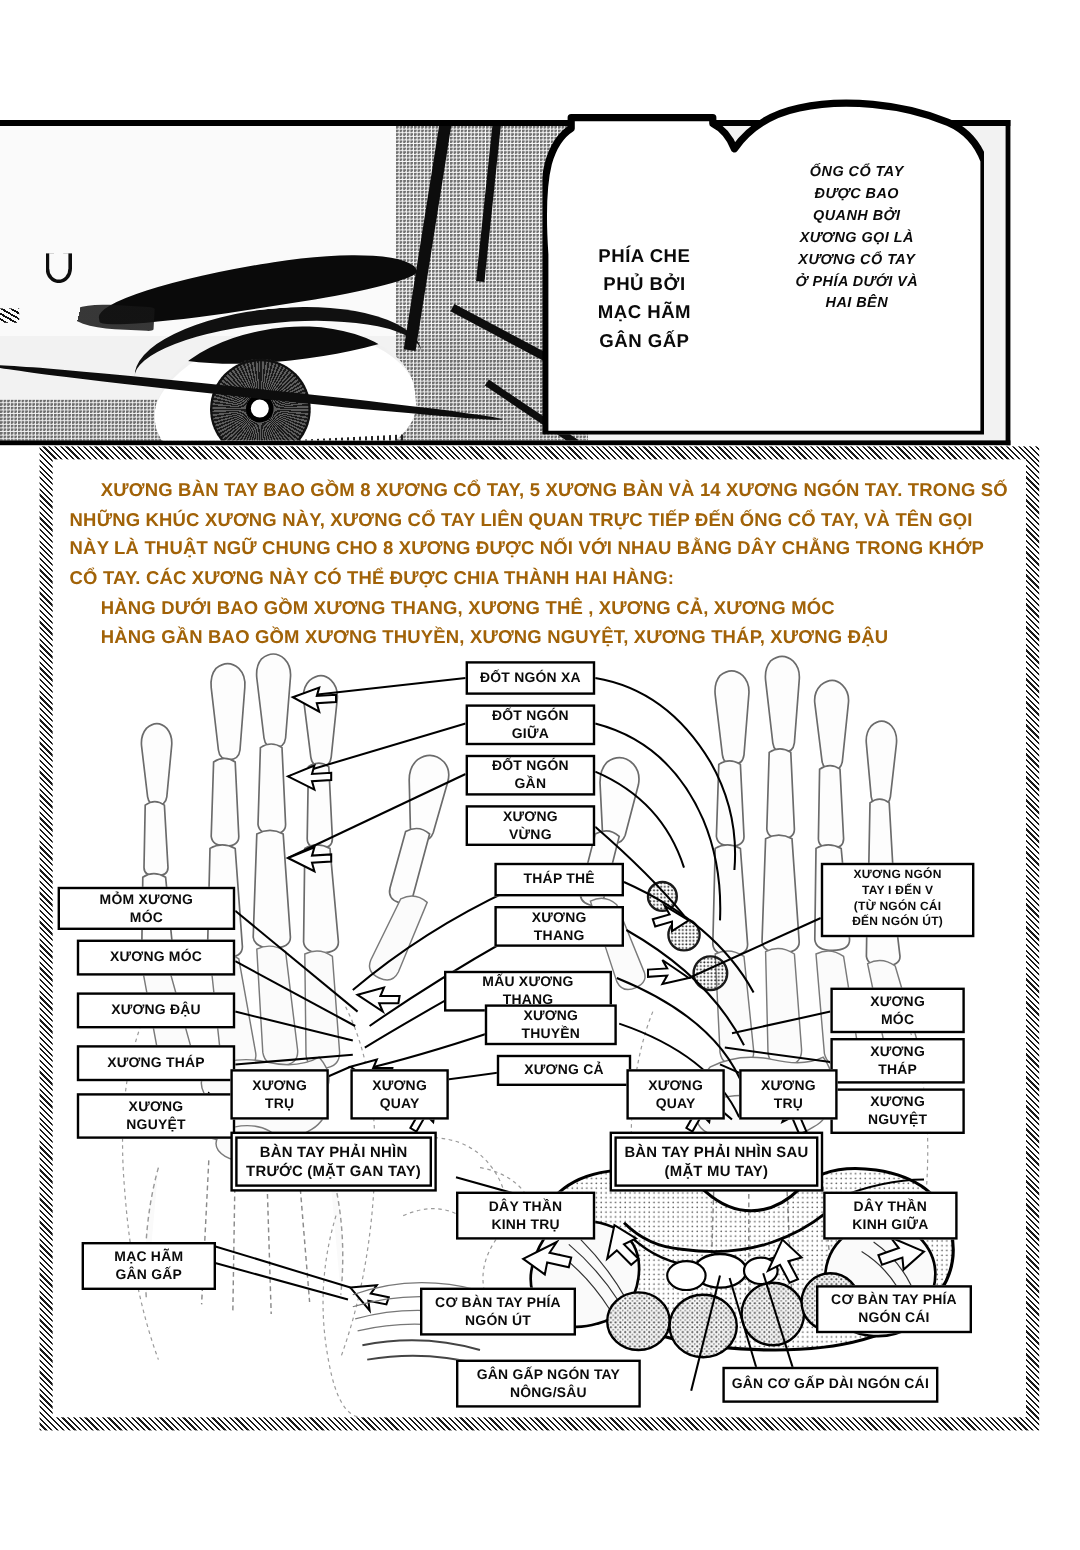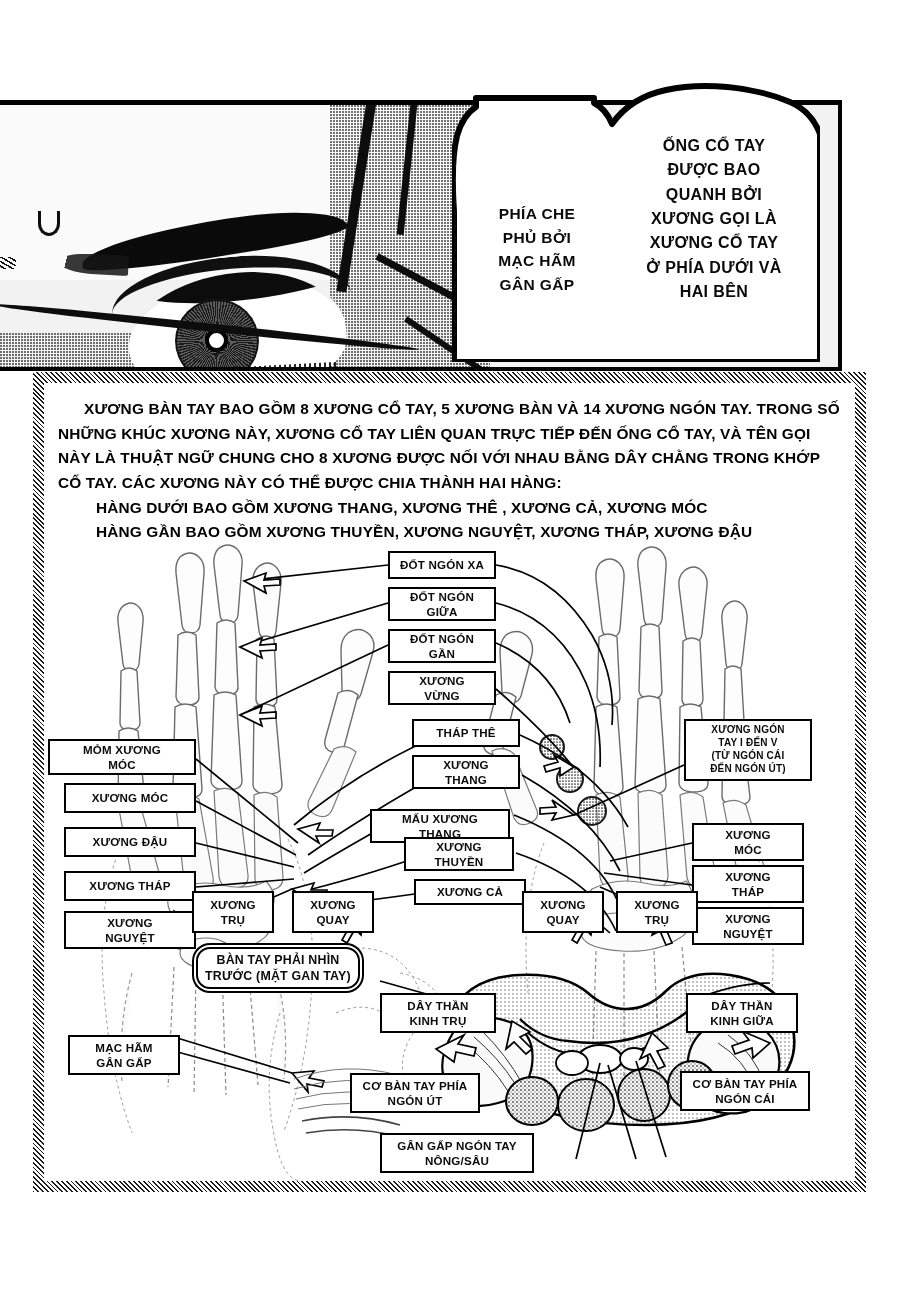--- a/index.html
+++ b/index.html
@@ -106,59 +106,59 @@
     position:absolute;left:452px;top:52px;width:368px;height:310px;
     z-index:6;
   }
   #bubble svg{position:absolute;inset:0;}
   .bubble-text{
     position:absolute;text-align:center;line-height:1.52;
     font-weight:700;letter-spacing:.4px;color:#0a0a0a;
     white-space:pre-line;
   }
   #bubble-text-left{left:10px;top:150px;width:150px;font-size:15.5px;}
-  #bubble-text-right{left:162px;top:82px;width:200px;font-size:16px;}
+  #bubble-text-right{left:162px;top:82px;width:200px;font-size:12px;font-style:italic;}
   #panel-hatch{
     position:absolute;left:33px;top:372px;width:833px;height:820px;
     background:repeating-linear-gradient(45deg,#1a1a1a 0 1.3px,#ffffff 1.3px 3.4px);
     z-index:1;
   }
   #panel-hatch:after{
     content:"";position:absolute;left:11px;top:11px;right:11px;bottom:11px;background:#fff;
   }
   #panel-inner{
     position:absolute;left:44px;top:383px;width:811px;height:798px;
     background:#fff;z-index:2;overflow:hidden;
   }
 
   
   #para{
     position:absolute;left:14px;top:14px;width:786px;
-    font-size:15.4px;font-weight:700;line-height:1.6;letter-spacing:.15px;color:#000000;
+    font-size:15.4px;font-weight:700;line-height:1.6;letter-spacing:.15px;color:#a16207;
   }
   #para p{margin:0;}
   #para .indent{text-indent:26px;}
-  #para .sub{margin-left:38px;}
+  #para .sub{margin-left:26px;}
 
   
   #dia{
     position:absolute;left:0;top:160px;width:811px;height:638px;
   }
   #dia > svg{position:absolute;left:0;top:0;}
 
   
   .lbl{
     position:absolute;box-sizing:border-box;
     background:#fff;border:2.2px solid #000;
     display:flex;align-items:center;justify-content:center;
     text-align:center;font-weight:700;color:#0b0b0b;
     font-size:11.6px;line-height:1.3;letter-spacing:.2px;
     white-space:pre-line;padding:2px 3px;z-index:20;
   }
-  .lbl.dbl{box-shadow:0 0 0 2px #fff,0 0 0 4px #000;border-radius:14px;}
+  .lbl.dbl{box-shadow:0 0 0 2px #fff,0 0 0 4px #000;}
   .lbl.sm{font-size:10px;line-height:1.28;}
   .lbl.lg{font-size:12.4px;}
 </style>
 </head>
 <body>
 
 <div id="page">
 
   <div id="eye-panel">
     <div id="face-upper" class="screen-tone"></div>
@@ -492,29 +492,32 @@
 TRỤ</div>
       <div class="lbl" style="left:248px;top:348px;width:82px;height:42px;">XƯƠNG
 QUAY</div>
       <div class="lbl" style="left:478px;top:348px;width:82px;height:42px;">XƯƠNG
 QUAY</div>
       <div class="lbl" style="left:572px;top:348px;width:82px;height:42px;">XƯƠNG
 TRỤ</div>
 
       <div class="lbl dbl lg" style="left:152px;top:404px;width:164px;height:42px;">BÀN TAY PHẢI NHÌN
 TRƯỚC (MẶT GAN TAY)</div>
+      <div class="lbl dbl lg" style="left:468px;top:404px;width:170px;height:42px;">BÀN TAY PHẢI NHÌN SAU
+(MẶT MU TAY)</div>
 
       <div class="lbl" style="left:24px;top:492px;width:112px;height:40px;">MẠC HÃM
 GÂN GẤP</div>
       <div class="lbl" style="left:336px;top:450px;width:116px;height:40px;">DÂY THẦN
 KINH TRỤ</div>
       <div class="lbl" style="left:642px;top:450px;width:112px;height:40px;">DÂY THẦN
 KINH GIỮA</div>
       <div class="lbl" style="left:306px;top:530px;width:130px;height:40px;">CƠ BÀN TAY PHÍA
 NGÓN ÚT</div>
       <div class="lbl" style="left:636px;top:528px;width:130px;height:40px;">CƠ BÀN TAY PHÍA
 NGÓN CÁI</div>
       <div class="lbl" style="left:336px;top:590px;width:154px;height:40px;">GÂN GẤP NGÓN TAY
 NÔNG/SÂU</div>
+      <div class="lbl" style="left:558px;top:596px;width:180px;height:30px;">GÂN CƠ GẤP DÀI NGÓN CÁI</div>
 
     </div>
   </div>
 </div>
 
 </body></html>

